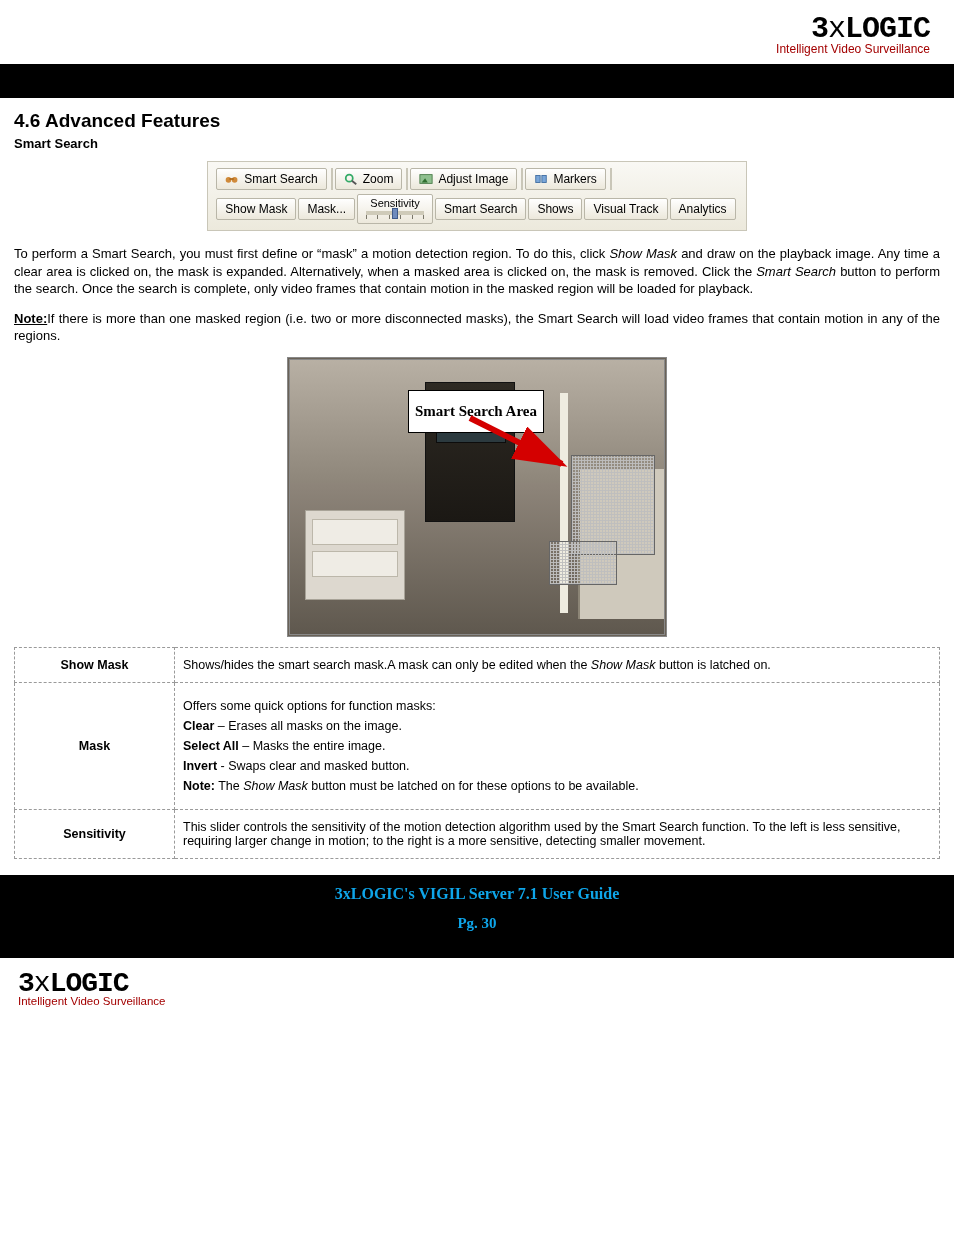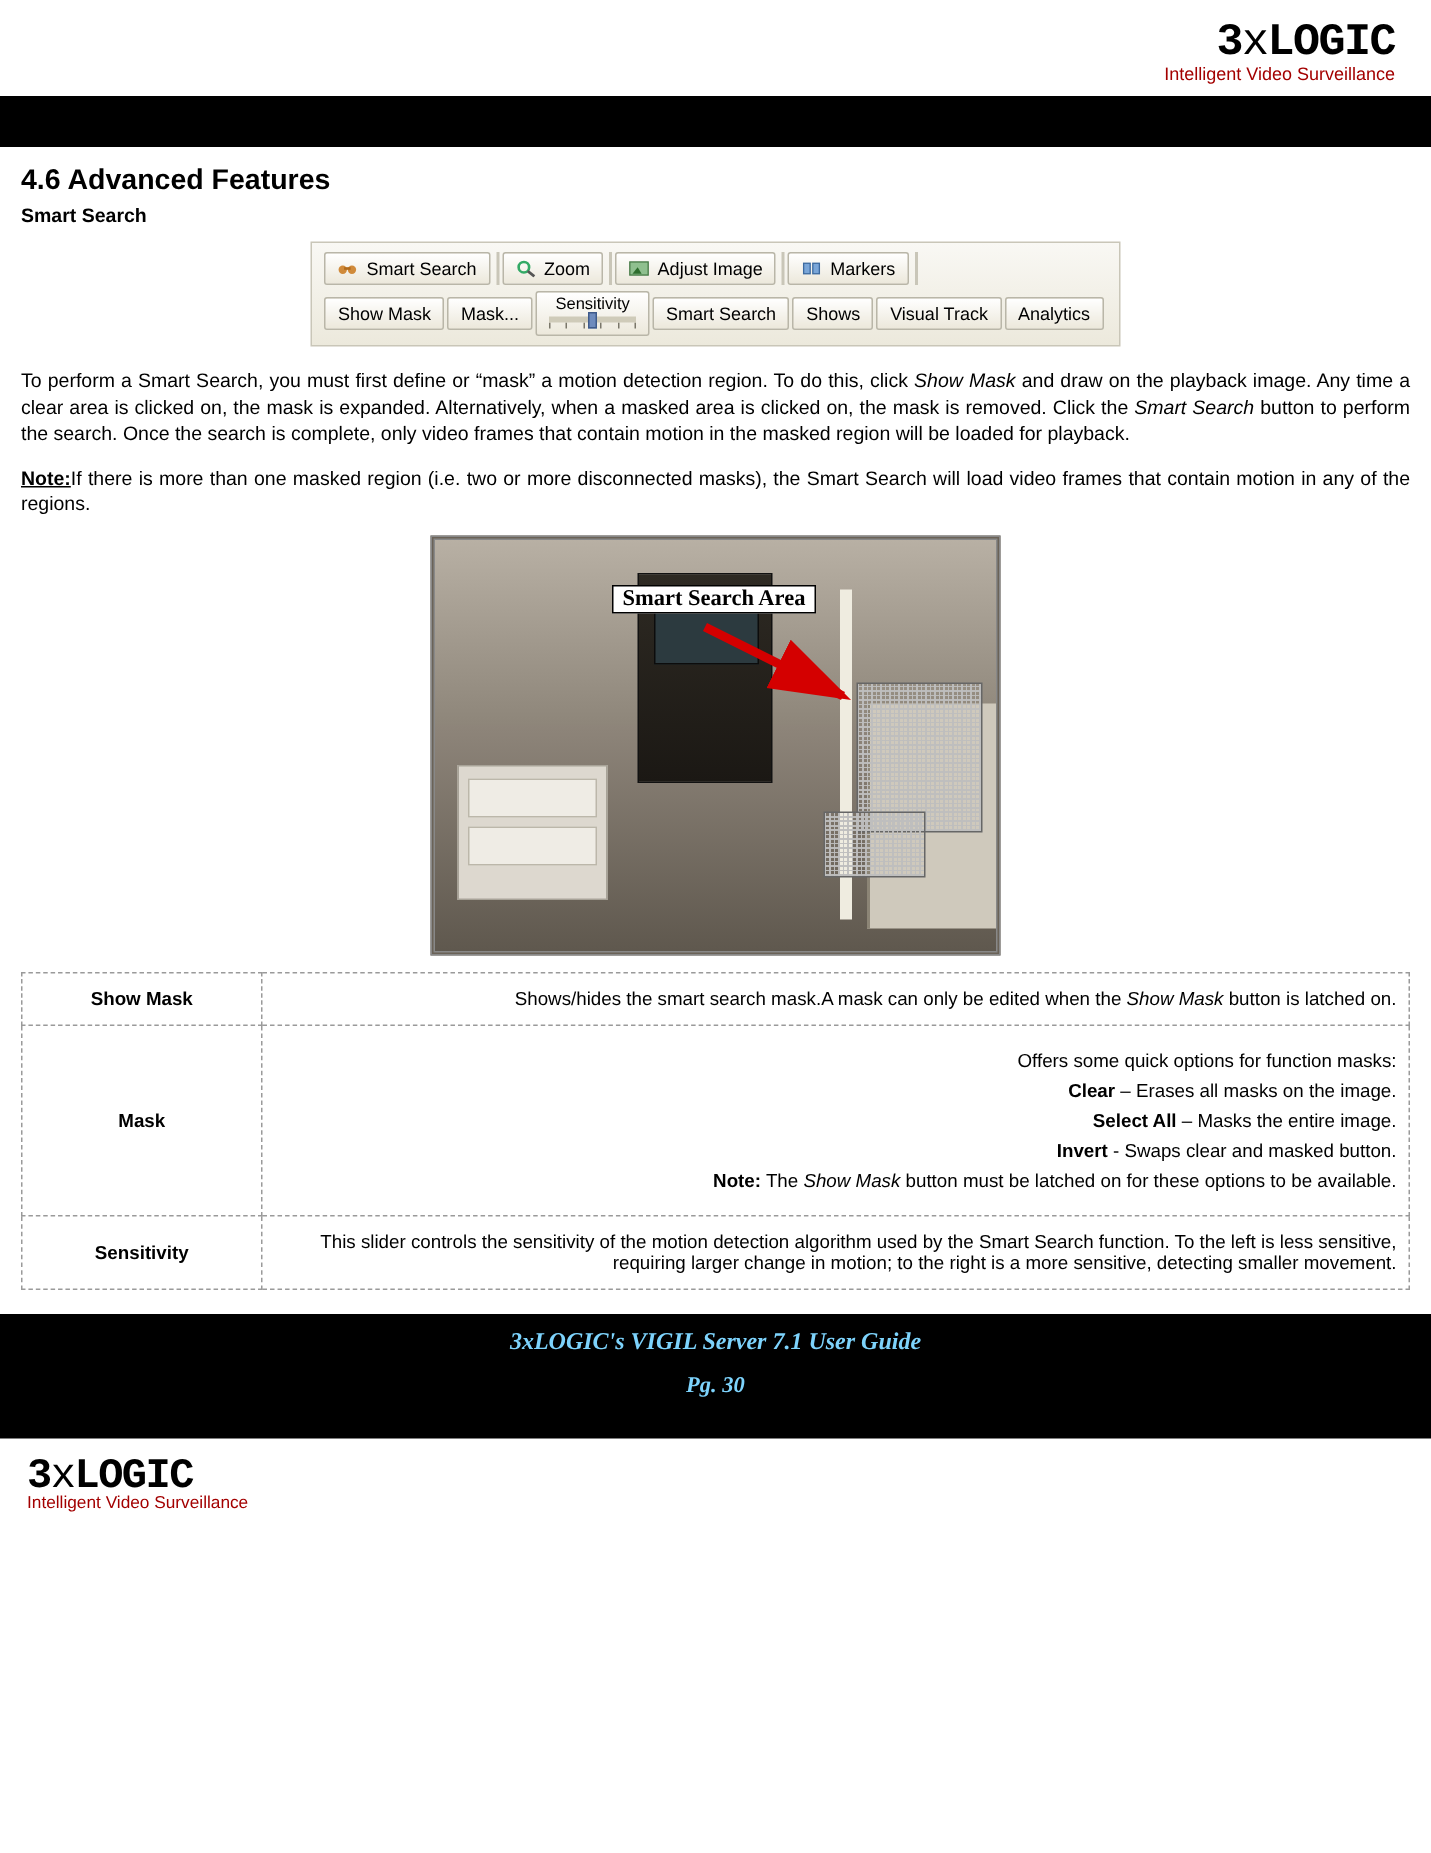--- a/index.html
+++ b/index.html
@@ -44,27 +44,27 @@
   .mask-area { position:absolute; right:10px; top:96px; width:104px; height:128px; }
   .mask-area .m1 { position:absolute; left:22px; top:0; right:0; height:98px;
     background: repeating-linear-gradient(0deg, rgba(190,190,190,.95) 0 1px, transparent 1px 3px),
                 repeating-linear-gradient(90deg, rgba(190,190,190,.95) 0 1px, transparent 1px 3px);
     outline:1px solid #666; }
   .mask-area .m2 { position:absolute; left:0; bottom:0; width:66px; height:42px;
     background: repeating-linear-gradient(0deg, rgba(190,190,190,.95) 0 1px, transparent 1px 3px),
                 repeating-linear-gradient(90deg, rgba(190,190,190,.95) 0 1px, transparent 1px 3px);
     outline:1px solid #666; }
   .callout { position:absolute; left:118px; top:30px; }
-  .callout .lbl { background:#fff; border:1px solid #000; padding:0 6px; font-family:"Times New Roman",serif; font-weight:bold; font-size:15px; white-space:nowrap; }
+  .callout .lbl { background:#fff; border:1px solid #000; padding:12px 6px; font-family:"Times New Roman",serif; font-weight:bold; font-size:15px; white-space:nowrap; }
   .arrow { position:absolute; left:176px; top:54px; }
   table.def { width:100%; border-collapse:collapse; font-size:12.5px; margin-top:6px; }
-  table.def td { border:1px dashed #9a9a9a; padding:10px 8px; vertical-align:middle; text-align:right; }
+  table.def td { border:1px dashed #9a9a9a; padding:10px 8px; vertical-align:middle; text-align:left; }
   table.def td.key { width:160px; text-align:center; font-weight:bold; }
   table.def td p { margin:6px 0; }
-  .footer-bar { background:#000; color:#7dd3fc; text-align:center; padding:10px 0 26px 0; margin-top:16px; font-family:"Times New Roman",serif;font-style:italic; }
+  .footer-bar { background:#000; color:#0ea5e9; text-align:center; padding:10px 0 26px 0; margin-top:16px; font-family:"Times New Roman",serif; }
   .footer-bar .t1 { font-weight:bold; font-size:16px; }
   .footer-bar .t2 { font-weight:bold; font-size:15px; margin-top:12px; }
   .bottom-logo { padding:10px 0 16px 18px; }
   .bottom-logo .logo-big { font-size:28px; }
   .bottom-logo .logo-tag { font-size:11.5px; }
 </style>
 </head>
 <body>
 
 <div class="page">

